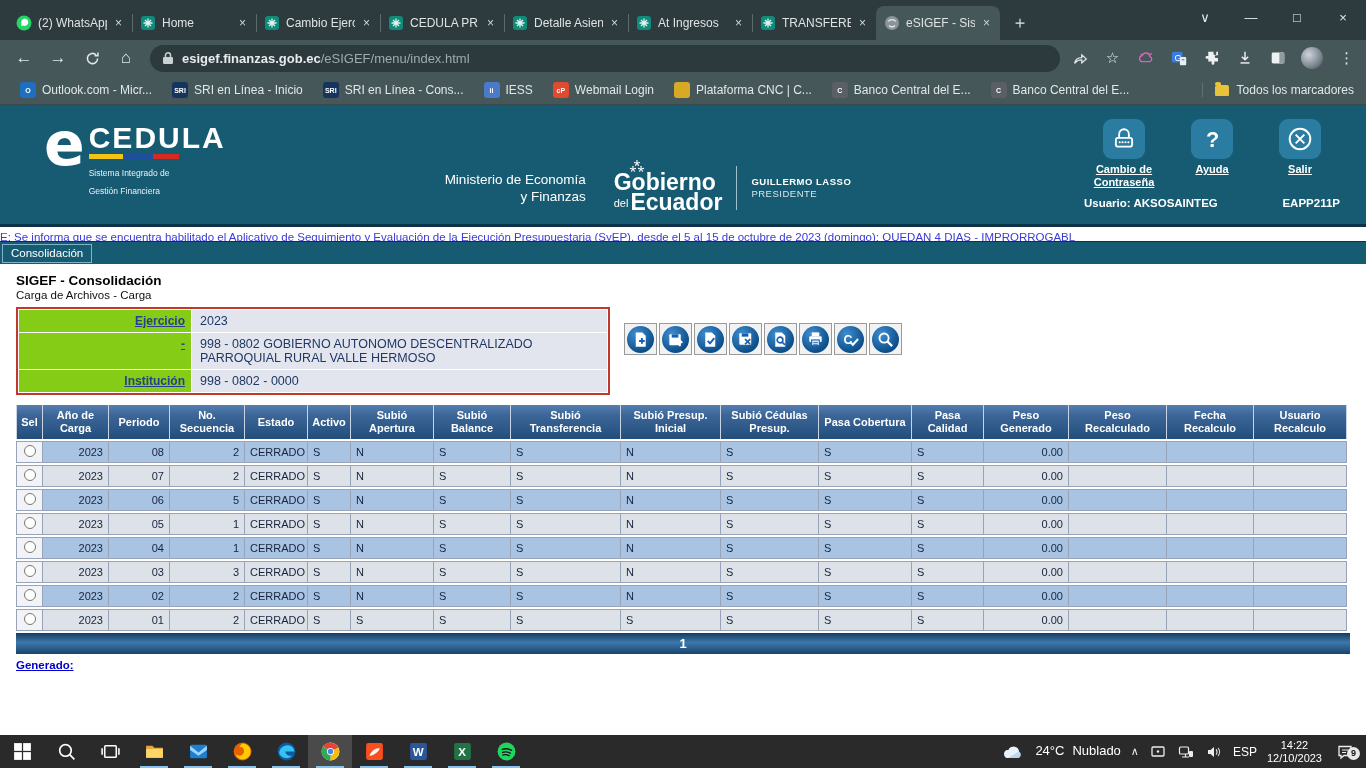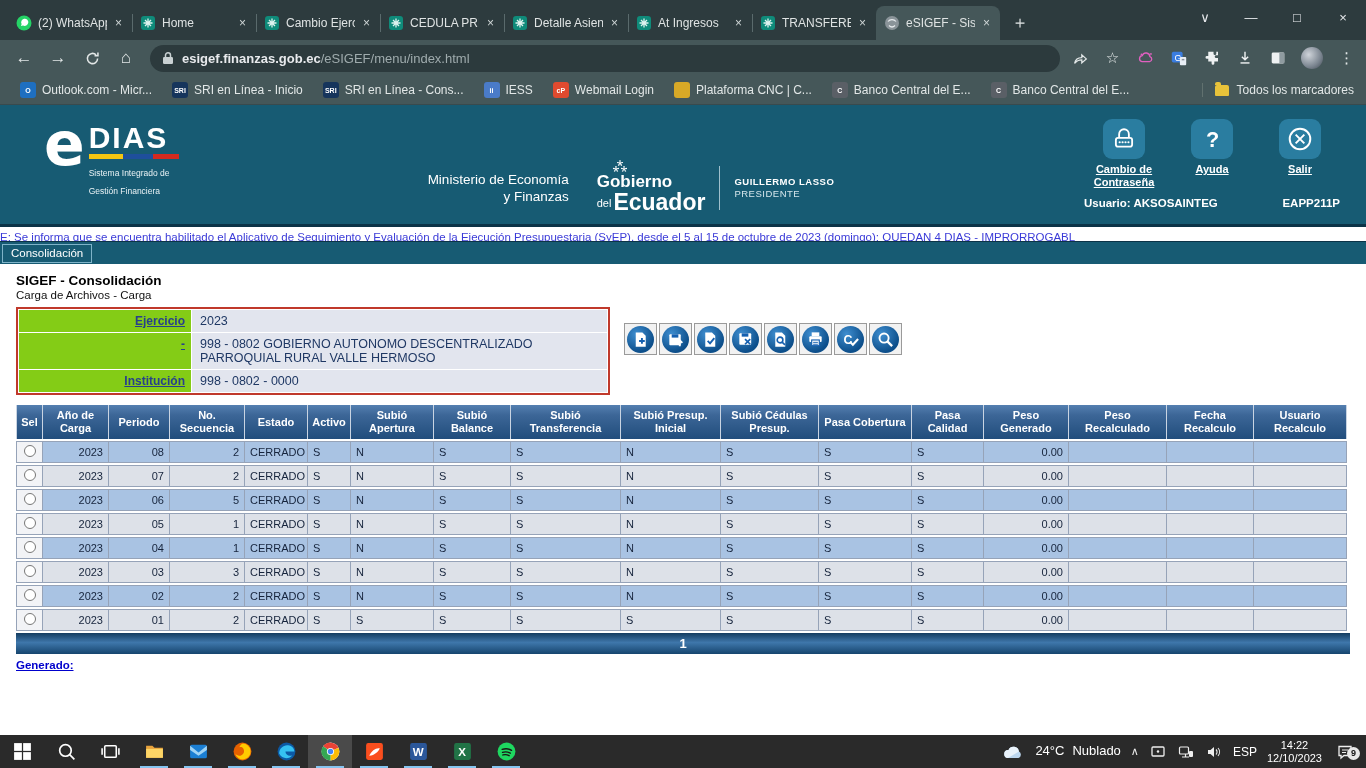--- a/index.html
+++ b/index.html
@@ -55,21 +55,21 @@
   .brand-right { margin-left:4px; margin-top:8px; }
   .brand-name { color:#fff; font-weight:bold; font-size:30px; letter-spacing:2px; line-height:28px; }
   .brand-stripes { display:flex; height:5px; width:120px; margin:2px 0 3px; }
   .brand-stripes i { height:5px; }
   .brand-sub { color:#e9f2f5; font-size:8.5px; line-height:10px; }
   .hdr-mid { display:flex; align-items:center; gap:28px; margin-left:210px; margin-top:46px; }
   .ministry { color:#fff; font-size:13.5px; text-align:right; width:150px; line-height:17px; }
   .gob { display:flex; align-items:center; gap:14px; }
   .gob-logo { color:#fff; line-height:15px; position:relative; padding-top:10px; }
   .gob-sun { position:absolute; top:-4px; left:16px; color:#fff; font-size:13px; letter-spacing:-2px; }
-  .gob-l1 { font-weight:bold; font-size:17px; line-height:20px; }
+  .gob-l1 { font-weight:bold; font-size:23px; line-height:20px; }
   .gob-l2 { font-weight:bold; font-size:23px; line-height:20px; }
   .gob-l2 .del { font-size:11px; font-weight:normal; vertical-align:3px; margin-right:2px; }
   .gob-sep { width:1px; height:44px; background:#9fc0cd; }
   .president { color:#fff; font-size:9.5px; font-weight:bold; letter-spacing:.5px; line-height:12px; }
   .president .role { font-weight:normal; color:#d6e6ec; }
   .hdr-right { position:absolute; right:24px; top:14px; width:260px; }
   .hdr-actions { display:flex; justify-content:space-between; }
   .hdr-action { display:flex; flex-direction:column; align-items:center; width:84px; }
   .hdr-tile { width:42px; height:40px; background:#2a7da0; border-radius:9px; display:flex; align-items:center; justify-content:center; color:#fff; font-size:26px; font-weight:bold; }
   .hdr-tile svg { width:26px; height:26px; }
@@ -330,21 +330,21 @@
     <div class="bm-right">
       <span class="bm-folder"></span>
       <span>Todos los marcadores</span>
     </div>
   </div>
 
   <div class="appheader">
     <div class="brand">
       <span class="brand-e">e</span>
       <span class="brand-right">
-        <span class="brand-name">DIAS</span>
+        <span class="brand-name">CEDULA</span>
         <span class="brand-stripes">
           <i style="width:34px;background:#f3c512"></i>
             <i style="width:30px;background:#1e4f9c"></i>
             <i style="width:26px;background:#d42a1f"></i>
             <i style="width:30px;background:transparent"></i>
         </span>
         <span class="brand-sub">
           <span>Sistema Integrado de</span><br>
           <span>Gestión Financiera</span>
         </span>

